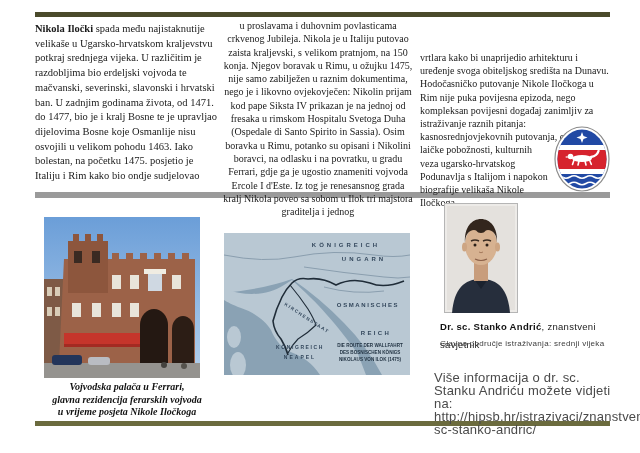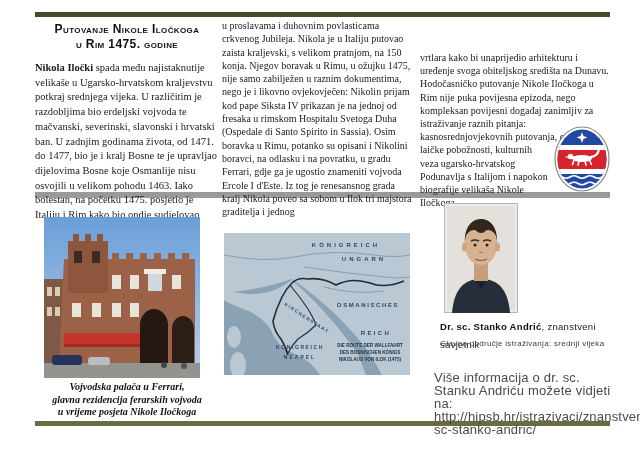--- a/index.html
+++ b/index.html
@@ -12,21 +12,21 @@
 
   .col{position:absolute;}
   .col-left{left:35px;top:22px;width:184px;}
   .col-mid{left:222px;top:19px;width:192px;}
   .col-right{left:420px;top:19px;width:190px;margin-top:32px;}
 
   .title{margin:0 0 9px 0;text-align:center;font-family:"Liberation Sans",sans-serif;
          font-weight:bold;font-variant:small-caps;font-size:12px;line-height:15px;
          letter-spacing:.4px;color:#111;}
   .bodytxt{margin:0;font-size:10.5px;line-height:14.7px;text-align:left;}
-  .col-mid .bodytxt{font-size:10px;line-height:13.3px;}
+  .col-mid .bodytxt{font-size:10px;line-height:13.3px;text-align:center;}
   .col-right .bodytxt{font-size:10px;line-height:13.2px;}
   .lead{font-weight:bold;}
   .tail{display:block;width:128px;}
 
   .figure{position:absolute;}
   .fig-palace{left:44px;top:217px;width:156px;height:161px;}
   .fig-map{left:224px;top:233px;width:186px;height:142px;}
   .fig-portrait{left:444px;top:203px;width:74px;height:110px;}
   .fig-crest{left:554px;top:126px;width:56px;height:66px;}
   .figure svg{display:block;width:100%;height:100%;}
@@ -53,24 +53,20 @@
 </head>
 <body>
 
 <div class="page">
 
   <div class="rule rule-top"></div>
   <div class="rule rule-gray"></div>
   <div class="rule rule-bottom"></div>
 
   <div class="col col-left">
-    <h1 class="title">
-      <span style="display:block">Putovanje Nikole Iločkoga</span>
-      <span style="display:block">u Rim 1475. godine</span>
-    </h1>
     <p class="bodytxt"><span class="lead">Nikola Iločki</span><span> spada među najistaknutije velikaše u Ugarsko-hrvatskom kraljevstvu potkraj srednjega vijeka. U različitim je razdobljima bio erdeljski vojvoda te mačvanski, severinski, slavonski i hrvatski ban. U zadnjim godinama života, od 1471. do 1477, bio je i kralj Bosne te je upravljao dijelovima Bosne koje Osmanlije nisu osvojili u velikom pohodu 1463. Iako bolestan, na početku 1475. posjetio je Italiju i Rim kako bio ondje sudjelovao</span></p>
   </div>
 
   <div class="col col-mid">
     <p class="bodytxt">u proslavama i duhovnim povlasticama crkvenog Jubileja. Nikola je u Italiju putovao zaista kraljevski, s velikom pratnjom, na 150 konja. Njegov boravak u Rimu, u ožujku 1475, nije samo zabilježen u raznim dokumentima, nego je i likovno ovjekovječen: Nikolin prijam kod pape Siksta IV prikazan je na jednoj od fresaka u rimskom Hospitalu Svetoga Duha (Ospedale di Santo Spirito in Sassia). Osim boravka u Rimu, potanko su opisani i Nikolini boravci, na odlasku i na povratku, u gradu Ferrari, gdje ga je ugostio znameniti vojvoda Ercole I d'Este. Iz tog je renesansnog grada kralj Nikola poveo sa sobom u Ilok tri majstora graditelja i jednog</p>
   </div>
 
   <div class="col col-right">
     <p class="bodytxt"><span>vrtlara kako bi unaprijedio arhitekturu i uređenje svoga obiteljskog središta na Dunavu. Hodočasničko putovanje Nikole Iločkoga u Rim nije puka povijesna epizoda, nego kompleksan povijesni događaj zanimljiv za istraživanje raznih pitanja: kasnosrednjovjekovnih putovanja, oblika laičke pobožnosti, kulturnih</span> <span class="tail">veza ugarsko-hrvatskog Podunavlja s Italijom i napokon biografije velikaša Nikole Iločkoga.</span></p>
   </div>

